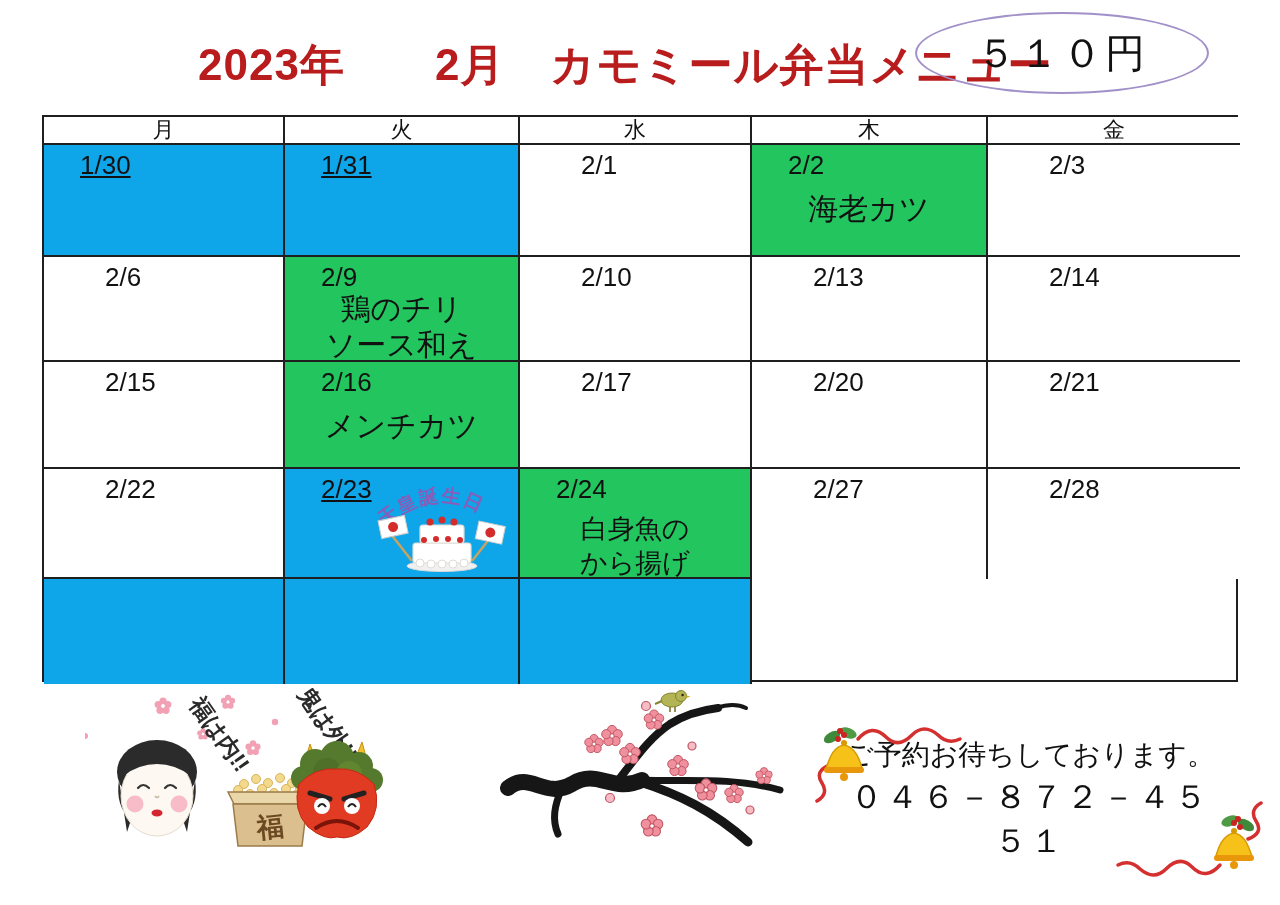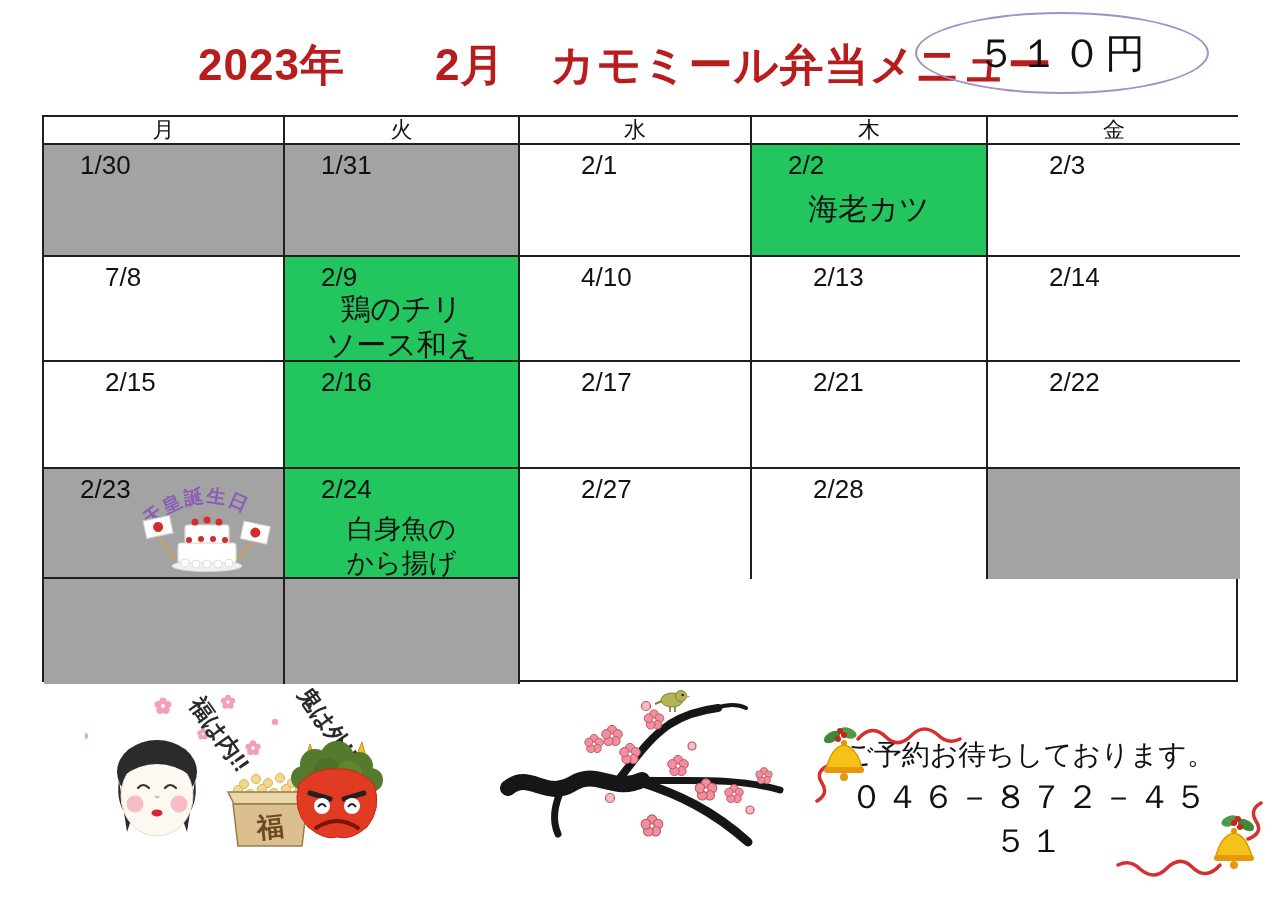--- a/index.html
+++ b/index.html
@@ -27,21 +27,21 @@
     grid-template-columns:241px 235px 232px 236px 252px;
     grid-template-rows:28px 112px 105px 107px 110px 105px;
     border:2px solid #1f1f1f;box-sizing:border-box;
   }
   .cell{
     border-right:2px solid #1f1f1f;border-bottom:2px solid #1f1f1f;
     position:relative;box-sizing:border-box;background:#fff;
   }
   .cell:nth-child(5n){border-right:none;}
   .cell:nth-last-child(-n+5){border-bottom:none;}
-  .bg-gray{background:#a3a3a3;}
+  .bg-gray{background:#0ea5e9;text-decoration:underline;}
   .bg-blue{background:#22c55e;}
   .bg-white{background:#ffffff;padding-left:25px;}
   .wd{display:flex;align-items:center;justify-content:center;font-size:22px;}
   .date{display:block;padding:5px 0 0 36px;font-size:26px;}
   .menu{
     display:block;text-align:center;font-size:30px;margin-top:9px;
     white-space:pre-line;line-height:1.28;
   }
   .menu.tight{margin-top:-2px;line-height:1.2;}
   .menu.small{margin-top:8px;font-size:27px;line-height:1.25;}
@@ -85,47 +85,51 @@
   </div>
   <div class="cell bg-blue">
     <span class="date">2/2</span>
     <span class="menu">海老カツ</span>
   </div>
   <div class="cell bg-white">
     <span class="date">2/3</span>
   </div>
 
   <div class="cell bg-white">
-    <span class="date">7/8</span>
+    <span class="date">2/6</span>
   </div>
   <div class="cell bg-blue">
     <span class="date">2/9</span>
     <span class="menu tight">鶏のチリ
 ソース和え</span>
   </div>
   <div class="cell bg-white">
-    <span class="date">4/10</span>
+    <span class="date">2/10</span>
   </div>
 
   <div class="cell bg-white">
     <span class="date">2/13</span>
   </div>
   <div class="cell bg-white">
     <span class="date">2/14</span>
   </div>
   <div class="cell bg-white">
     <span class="date">2/15</span>
   </div>
   <div class="cell bg-blue">
     <span class="date">2/16</span>
+    <span class="menu">メンチカツ</span>
   </div>
   <div class="cell bg-white">
     <span class="date">2/17</span>
   </div>
 
+  <div class="cell bg-white">
+    <span class="date">2/20</span>
+  </div>
   <div class="cell bg-white">
     <span class="date">2/21</span>
   </div>
   <div class="cell bg-white">
     <span class="date">2/22</span>
   </div>
   <div class="cell bg-gray">
     <span class="date">2/23</span>
 
     <svg class="holiday-art" width="148" height="107" viewBox="0 0 148 107">

